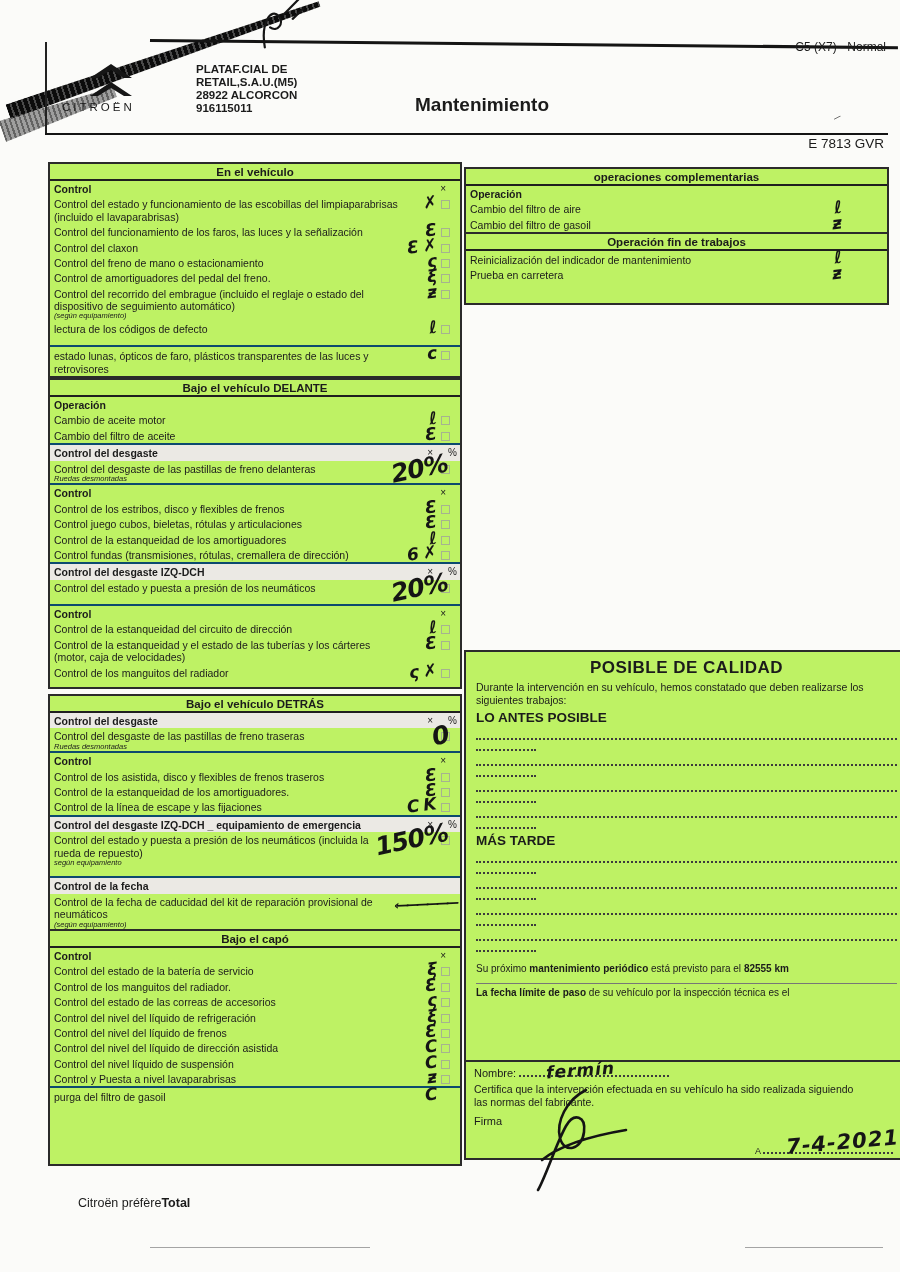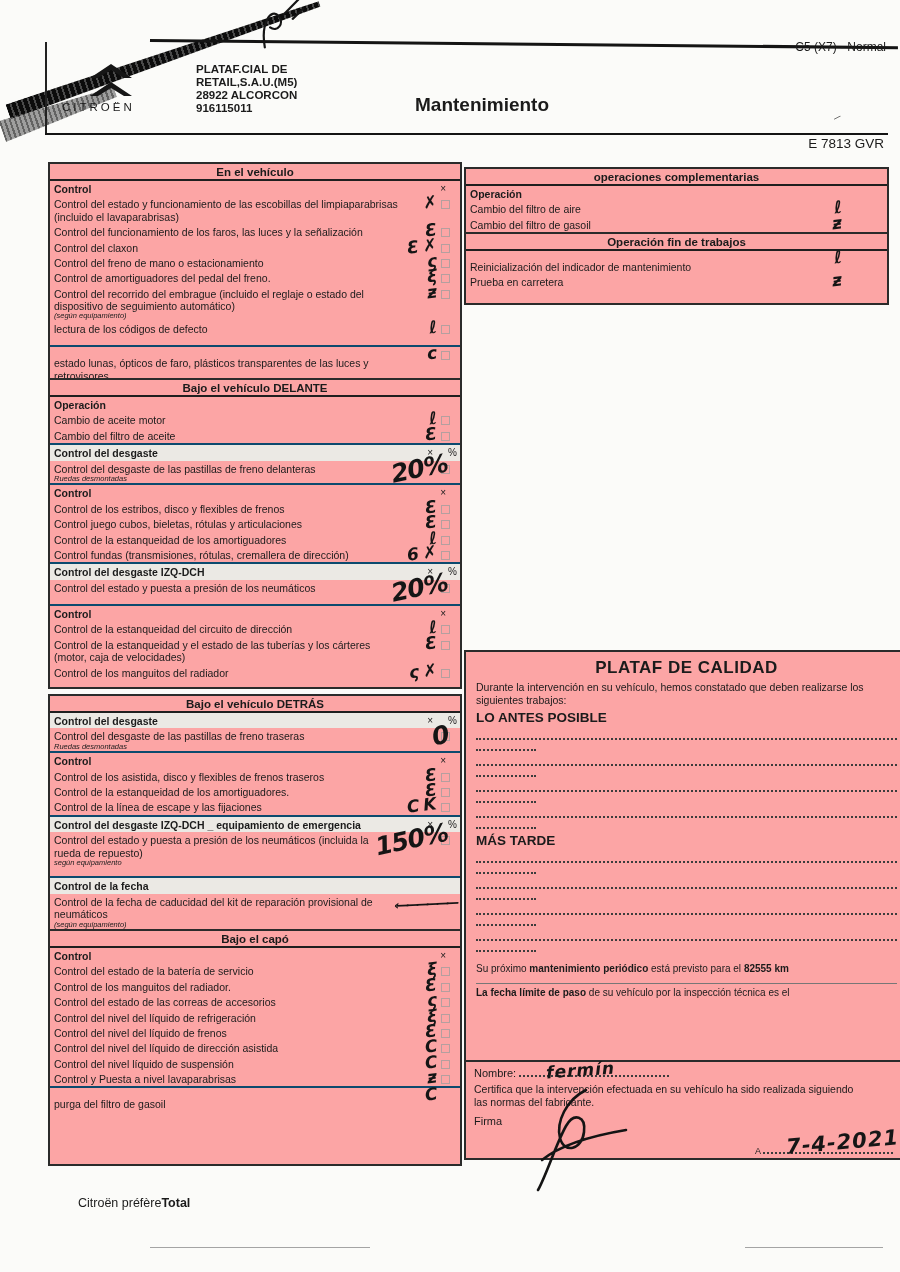--- a/index.html
+++ b/index.html
@@ -22,30 +22,30 @@
   .model{position:absolute;right:14px;top:40px;font-size:12px;}
   .brand-logo{position:absolute;left:88px;top:62px;}
   .brand-word{position:absolute;left:62px;top:101px;font-size:11.5px;font-weight:normal;letter-spacing:3px;}
   .dealer{position:absolute;left:196px;top:63px;font-size:11.5px;font-weight:bold;line-height:1.12;white-space:pre-line;}
   .doc-title{position:absolute;left:415px;top:94px;font-size:19px;font-weight:bold;}
   .plate{position:absolute;right:16px;top:136px;font-size:13.5px;}
   .plate-tick{position:absolute;right:62px;top:110px;font-size:13px;transform:rotate(12deg);font-style:italic;}
   .squiggle{position:absolute;left:250px;top:2px;transform:rotate(-28deg);}
 
   
-  .secbox{position:absolute;border:2px solid #2b2b2b;background:#fca5a5;}
+  .secbox{position:absolute;border:2px solid #2b2b2b;background:#bef264;}
   .sec-title{text-align:center;font-weight:bold;font-size:11.5px;border-bottom:2px solid #1f1f1f;padding:2px 0 1px;}
   .group{border-top:2px solid #0c4a6e;}
   .group:first-of-type{border-top:none;}
   .sec-title + .group{border-top:none;}
   .row{position:relative;padding:2px 62px 1px 4px;font-size:10.5px;line-height:1.18;}
   .row.hdr .lbl{font-weight:bold;}
   .row.hdr.shaded{background:#ebe9e4;}
   .row .sub{font-size:7.5px;font-style:italic;line-height:1;}
-  .row.pt{padding-top:10px;}
+  .row.pt{padding-top:3px;}
   .row.pb{padding-bottom:10px;}
   .colx{position:absolute;right:14px;top:2px;font-size:10px;}
   .colx.wp{right:27px;}
   .colpct{position:absolute;right:3px;top:2px;font-size:10px;}
   .chk{position:absolute;right:10px;top:4px;width:7px;height:7px;border:1px solid #9d9d9d;opacity:.75;}
   .mark{position:absolute;right:24px;top:-4px;font-family:"DejaVu Sans",sans-serif;font-style:italic;
         font-weight:bold;font-size:17px;color:#151515;transform:rotate(-7deg);letter-spacing:-1px;z-index:2;}
   .mark.big{font-size:25px;right:12px;top:-7px;transform:rotate(-12deg);}
   .mark.dash{font-size:13px;letter-spacing:-3px;right:4px;top:2px;transform:rotate(-3deg);white-space:nowrap;}
   .rbox .mark{right:46px;}
@@ -345,21 +345,21 @@
         <span class="mark">ℓ</span>
       </div>
       <div class="row">
         <div class="lbl">Prueba en carretera</div>
         <span class="mark">ƶ</span>
       </div>
     </div>
   </div>
 
 <div class="secbox qc" style="left:464px;top:650px;width:421px;height:404px;">
-  <div class="qc-title">PLATAF DE CALIDAD</div>
+  <div class="qc-title">POSIBLE DE CALIDAD</div>
   <div class="qc-intro">Durante la intervención en su vehículo, hemos constatado que deben realizarse los siguientes trabajos:</div>
   <div class="qc-when">LO ANTES POSIBLE</div>
   <div class="dot-long"></div>
     <div class="dot-short"></div>
   <div class="dot-long"></div>
     <div class="dot-short"></div>
   <div class="dot-long"></div>
     <div class="dot-short"></div>
   <div class="dot-long"></div>
     <div class="dot-short"></div>

